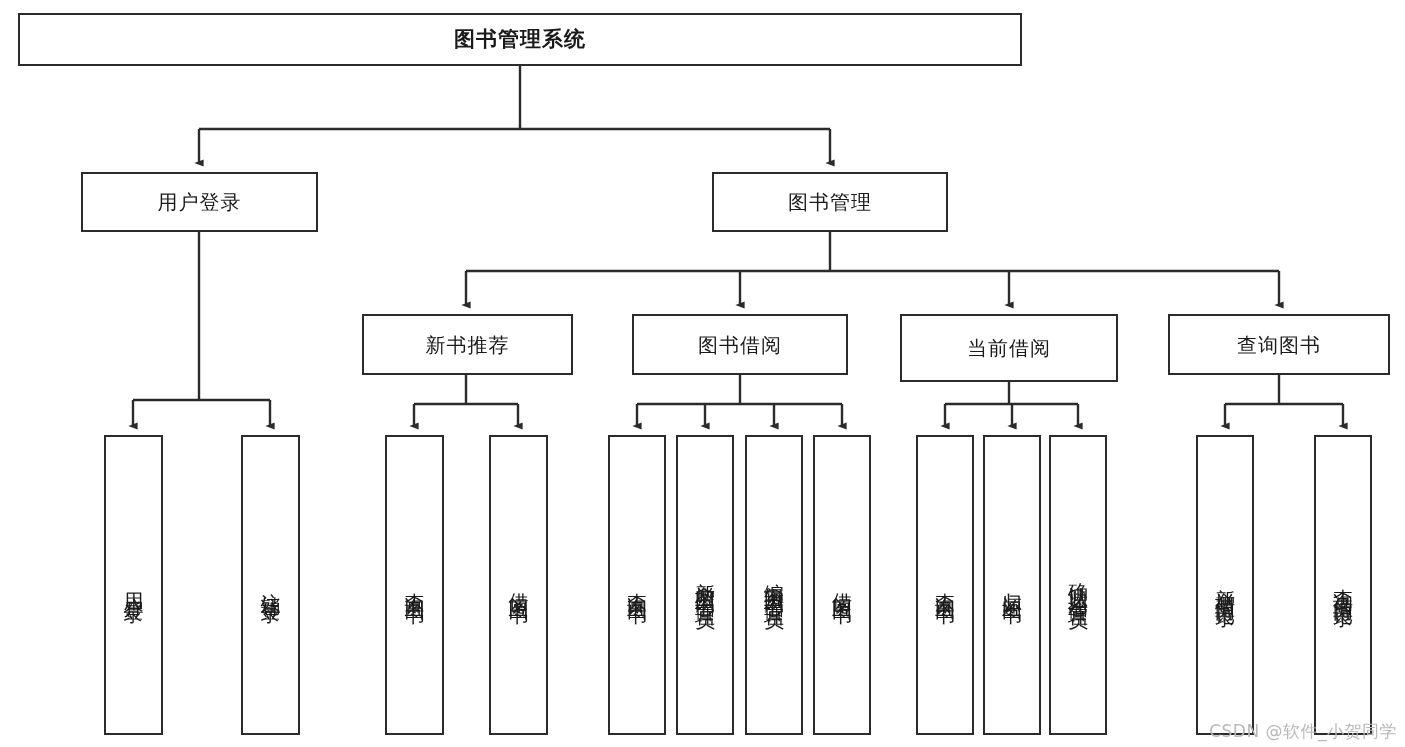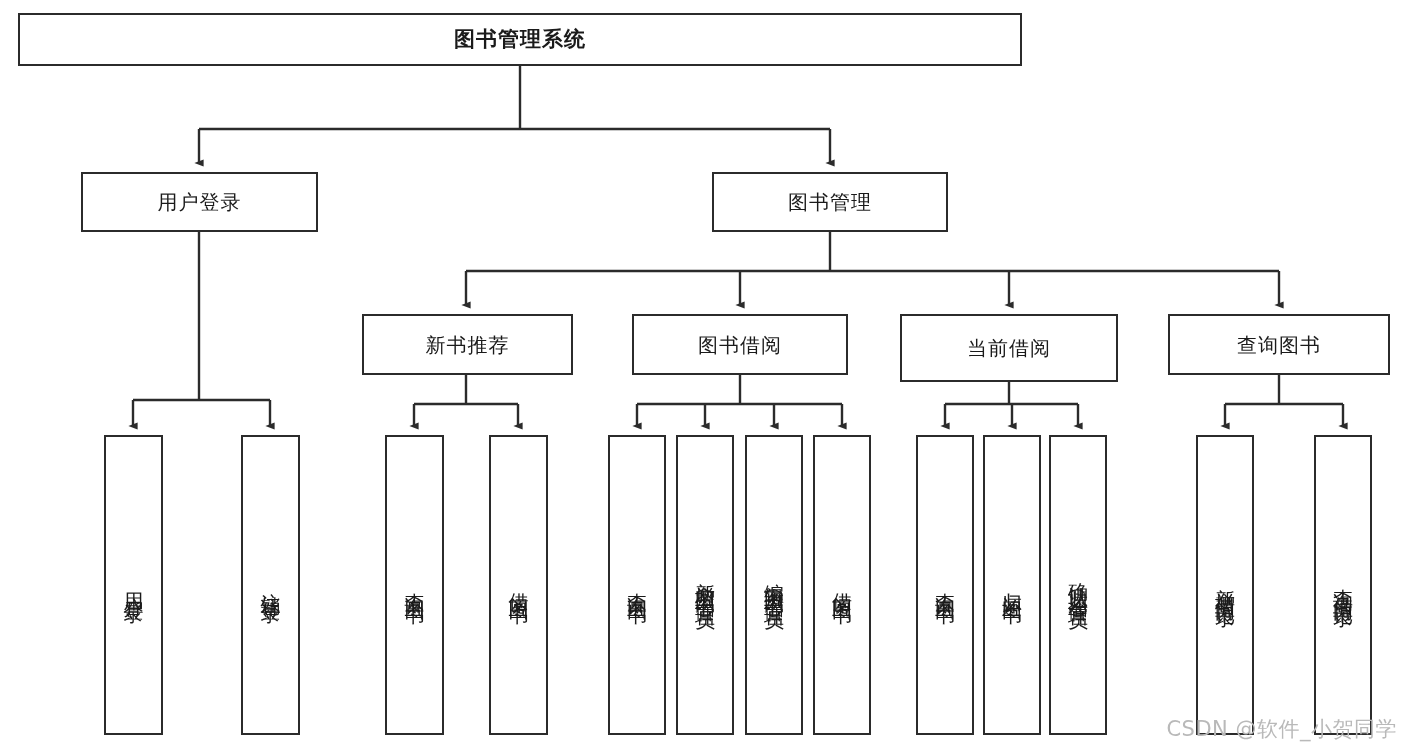--- a/index.html
+++ b/index.html
@@ -10,21 +10,21 @@
   .node{position:absolute;box-sizing:border-box;background:#ffffff;
         border:2px solid #2b2b2b;display:flex;align-items:center;justify-content:center;
         color:#1a1a1a;}
   .node.h{font-size:20px;letter-spacing:1px;line-height:1.2;}
   .node.root{font-size:21px;font-weight:bold;}
   .node.v{writing-mode:vertical-rl;text-orientation:upright;
           font-size:20px;letter-spacing:4px;line-height:1.25;
           padding:10px 0;align-items:center;justify-content:center;white-space:nowrap;}
   .node.v .vtxt{writing-mode:vertical-rl;text-orientation:upright;}
 
-  .watermark{position:absolute;right:8px;bottom:4px;font-size:21px;color:#b9b9b9;
+  .watermark{position:absolute;right:8px;bottom:4px;font-size:17px;color:#b9b9b9;
              letter-spacing:0.5px;white-space:nowrap;}
 </style>
 </head>
 <body>
 
 <div id="stage">
 
   <svg class="edges" viewBox="0 0 1405 747" xmlns="http://www.w3.org/2000/svg">
     <defs>
       <marker id="arw" markerWidth="10" markerHeight="10" refX="4.2" refY="5" orient="auto" markerUnits="userSpaceOnUse">

